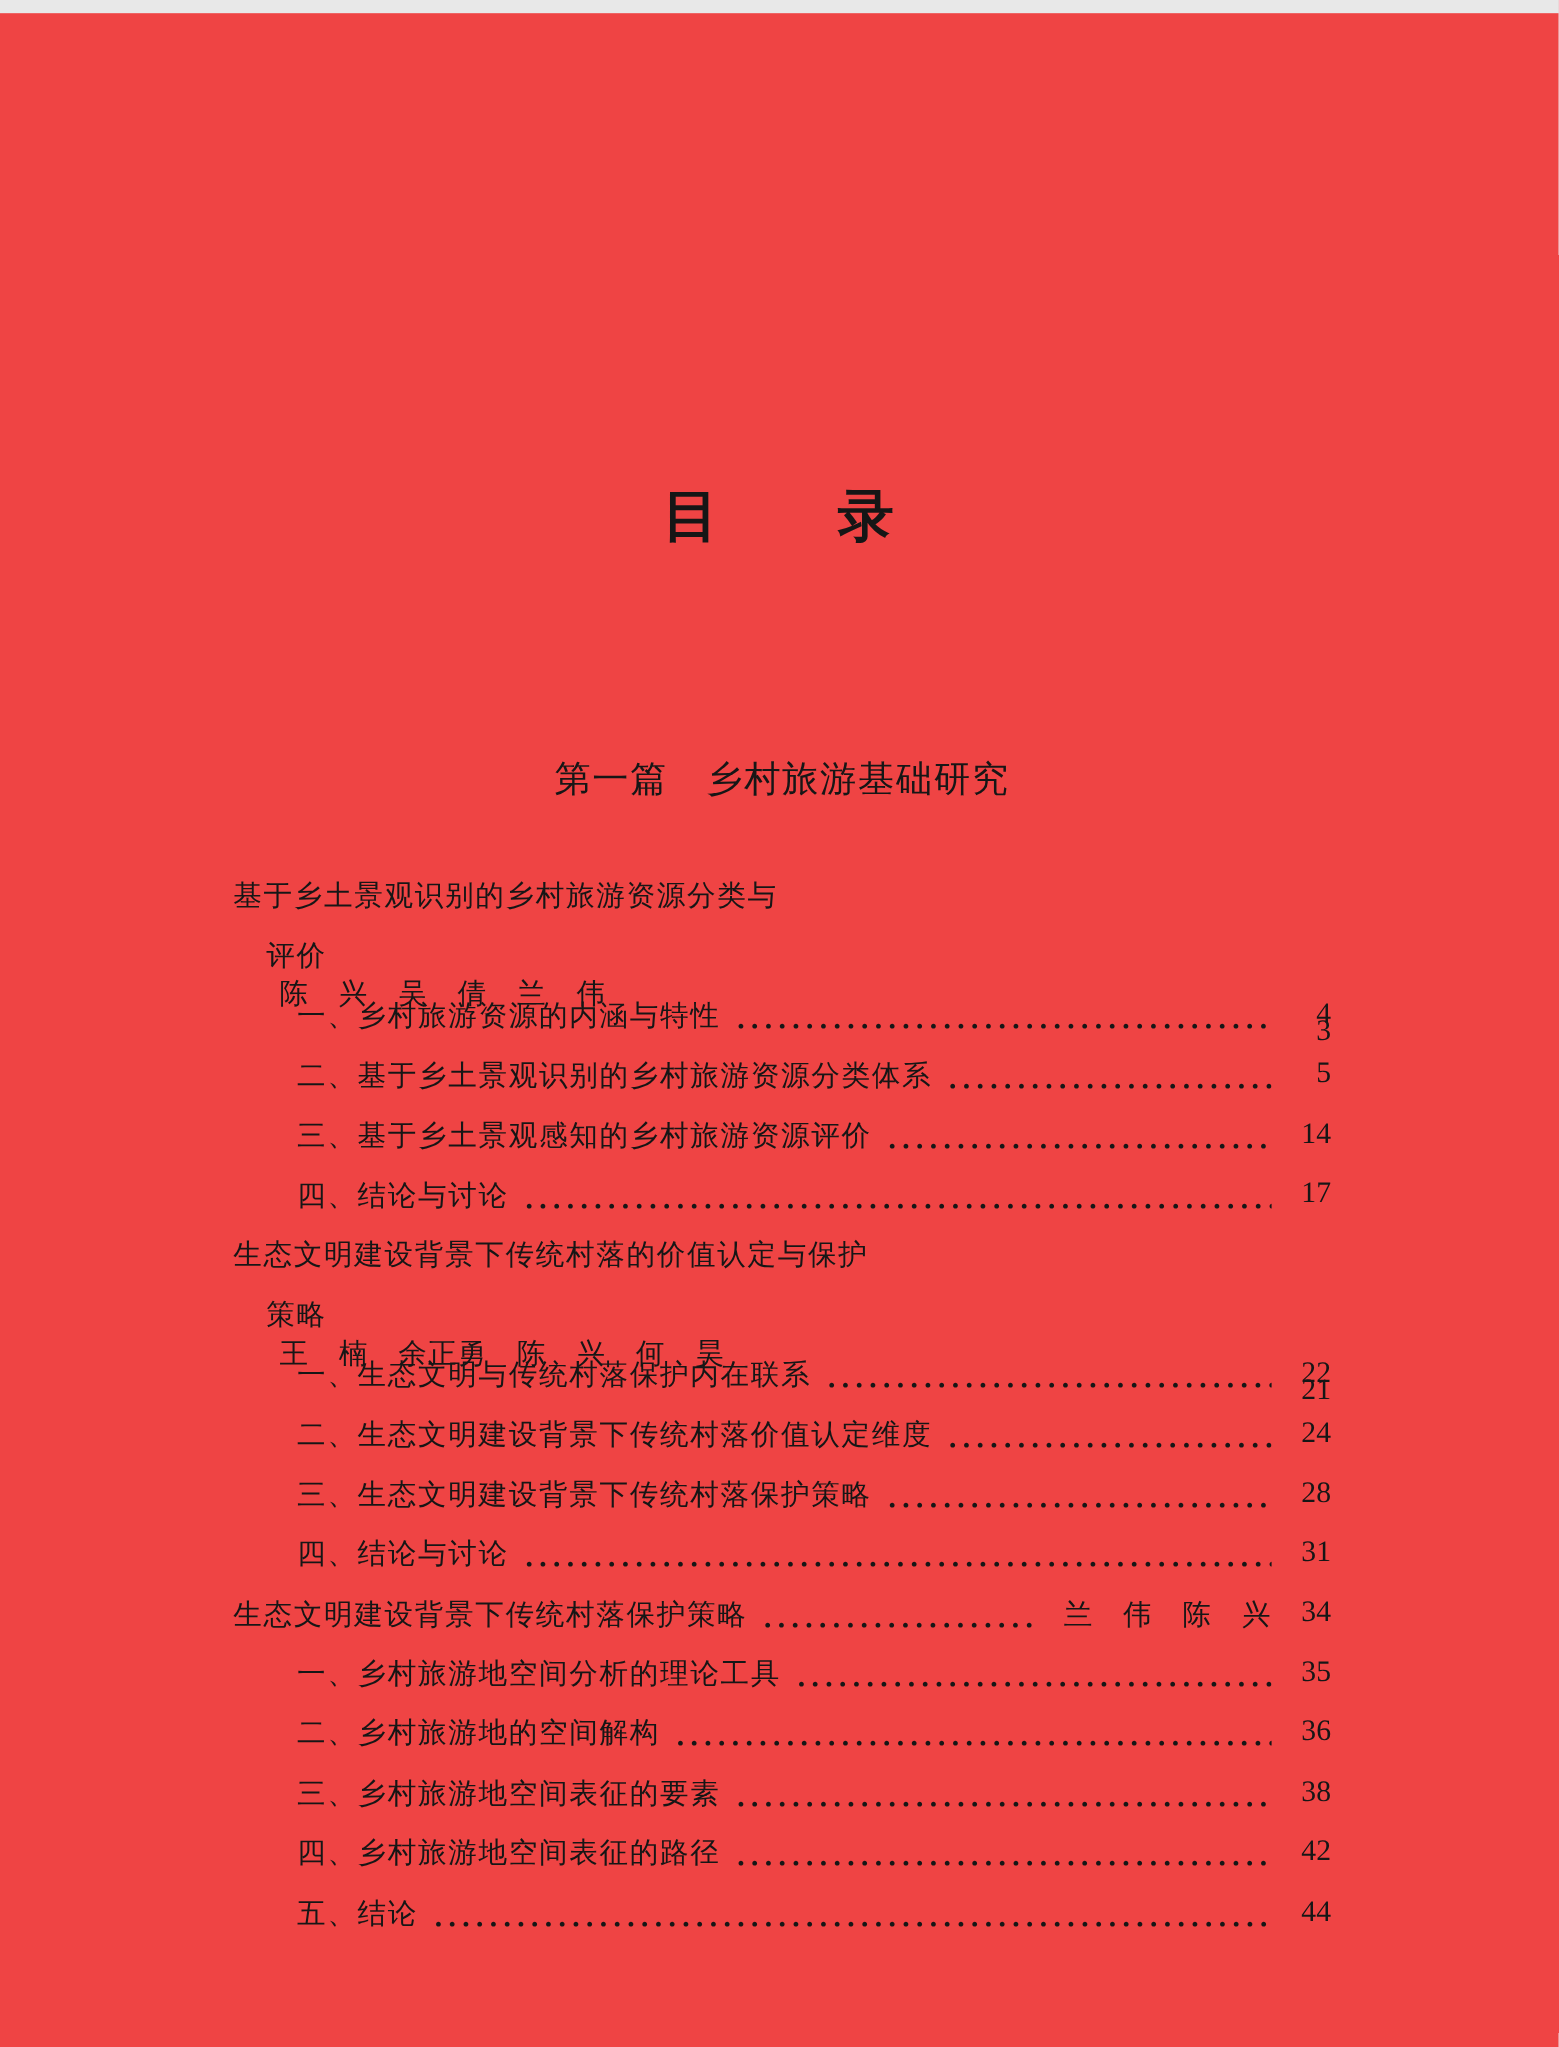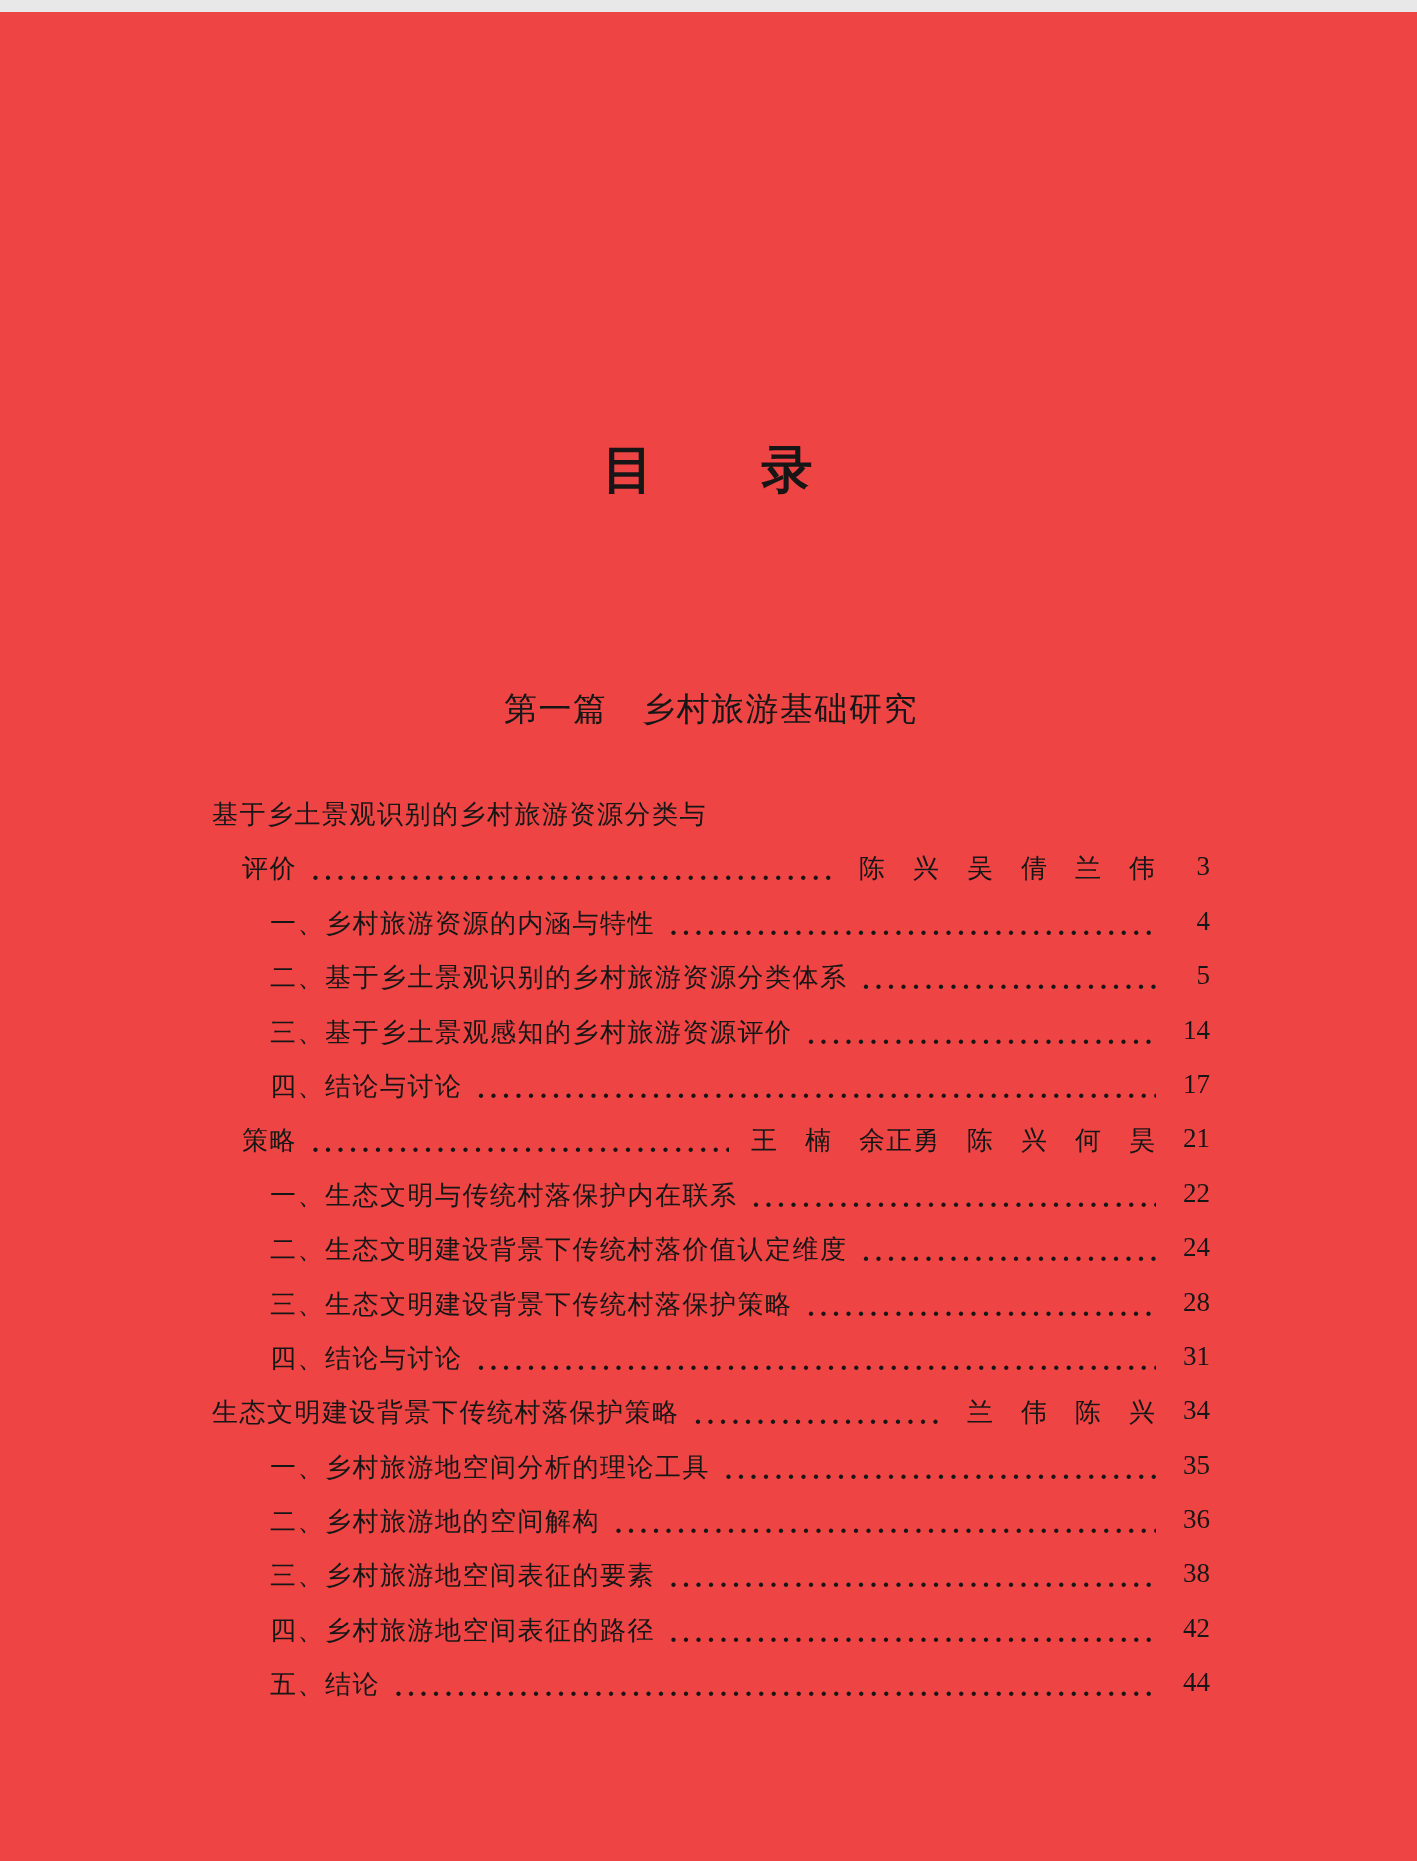--- a/index.html
+++ b/index.html
@@ -45,21 +45,21 @@
     left: 212px;
     width: 998px;
   }
   .row {
     height: 54.4px;
     display: flex;
     font-size: 26px;
     letter-spacing: 1.5px;
   }
   .row .t { white-space: pre; }
-  .row.ind1 { padding-left: 30px; }
+  .row.ind1 { padding-left: 30px; flex-direction: column; }
   .row.ind2 { padding-left: 58px; }
   .leader {
     flex: 1;
     overflow: hidden;
     white-space: nowrap;
     margin: 0 10px 0 14px;
     height: 54.4px;
     line-height: 54.4px;
   }
   .leader::after {
@@ -121,20 +121,23 @@
       <span class="leader"></span>
       <span class="pageno">14</span>
     </div>
 
     <div class="row ind2">
       <span class="t">四、结论与讨论</span>
       <span class="leader"></span>
       <span class="pageno">17</span>
     </div>
 
+    <div class="row">
+      <span class="t">生态文明建设背景下传统村落的价值认定与保护</span>
+    </div>
 
     <div class="row ind1">
       <span class="t">策略</span>
       <span class="leader"></span>
       <span class="authors">王　楠　余正勇　陈　兴　何　昊</span>
       <span class="pageno">21</span>
     </div>
 
     <div class="row ind2">
       <span class="t">一、生态文明与传统村落保护内在联系</span>

